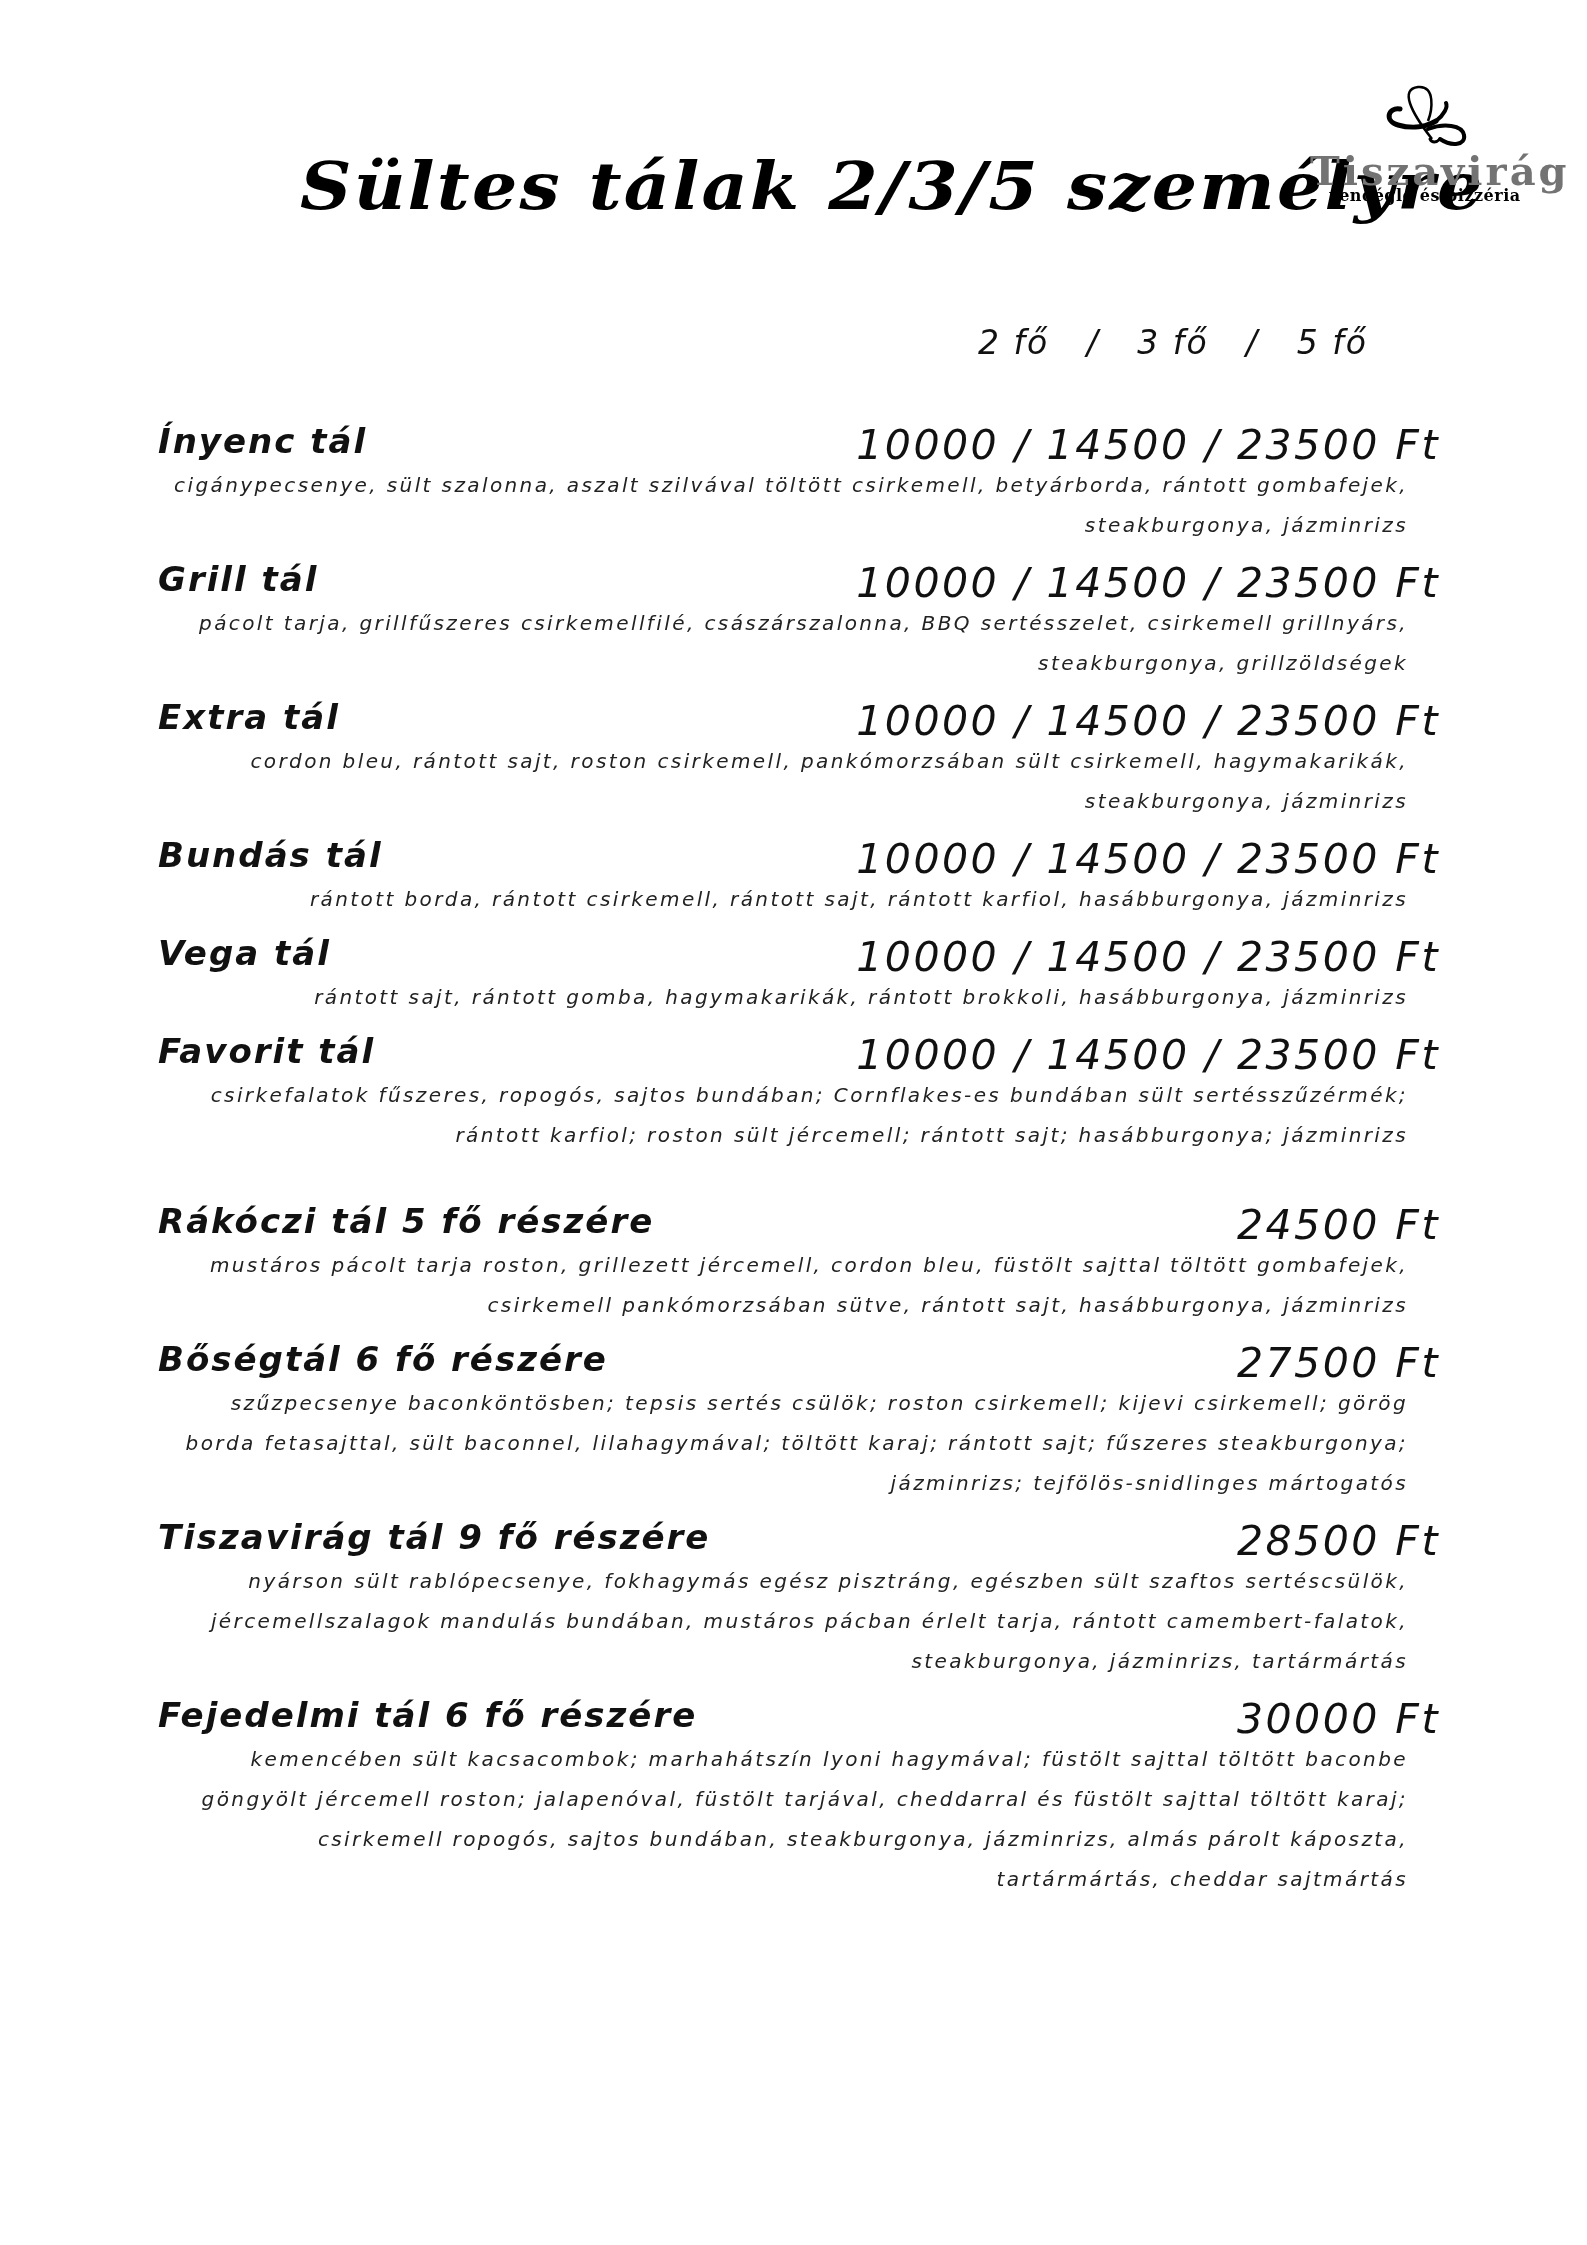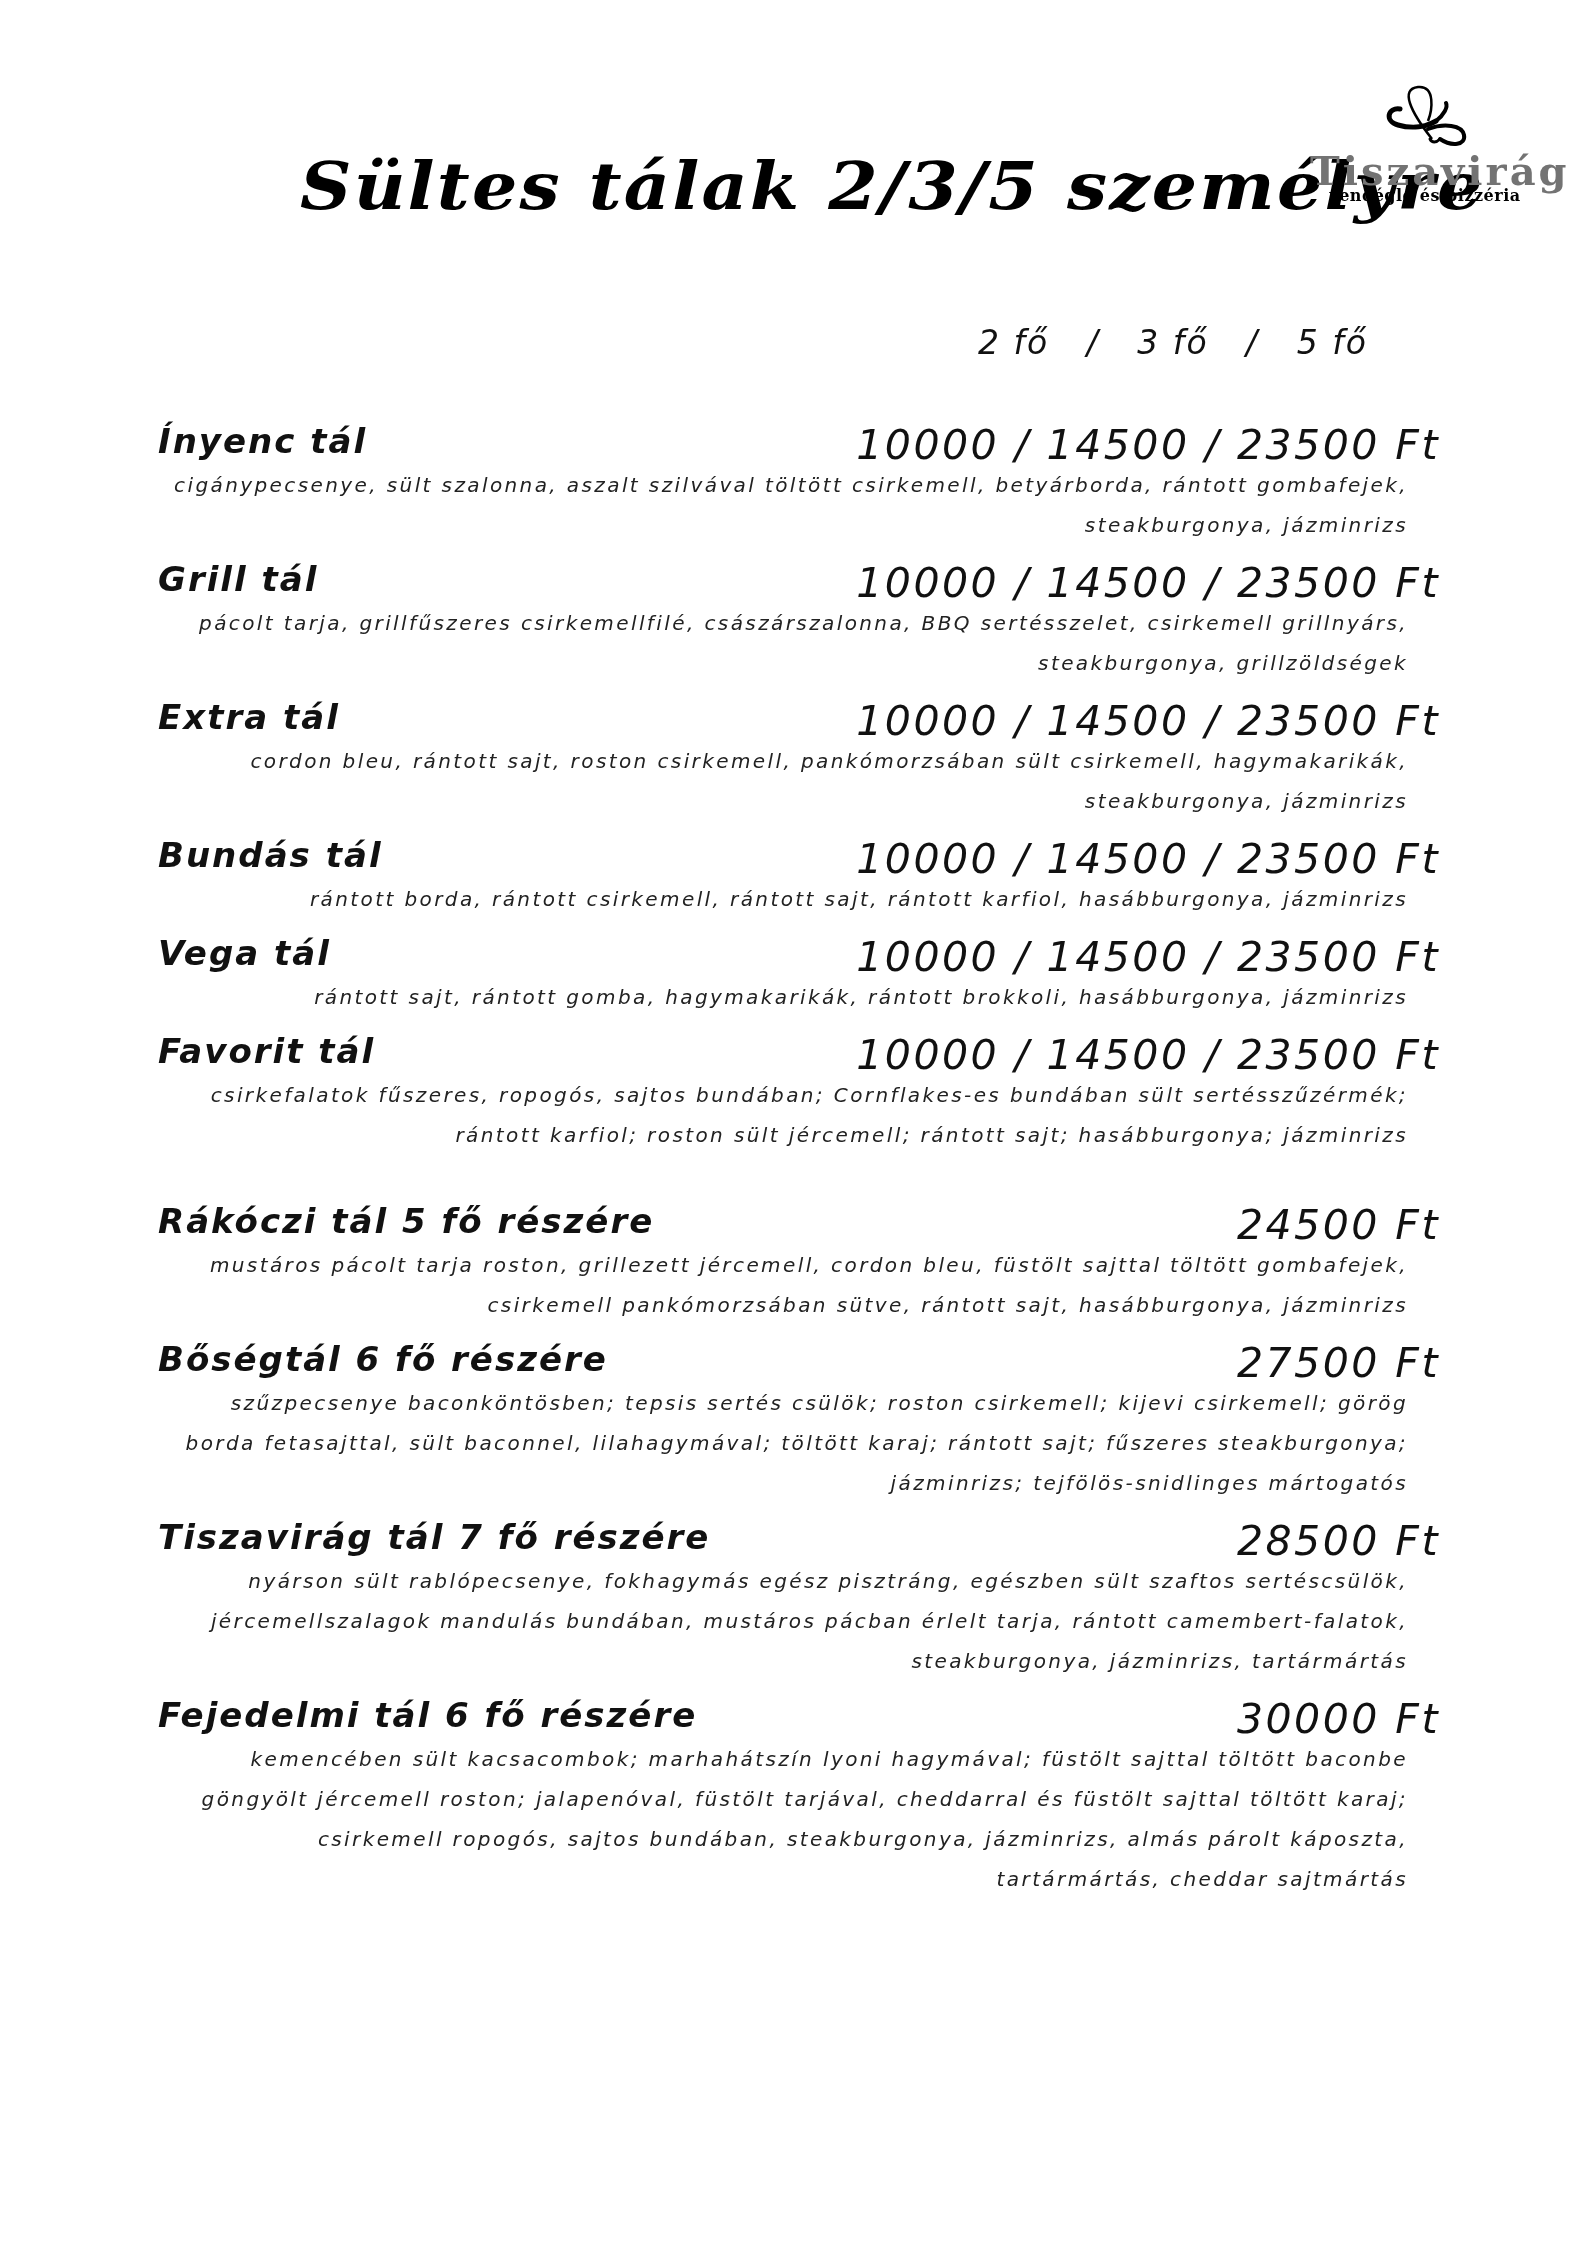--- a/index.html
+++ b/index.html
@@ -130,21 +130,21 @@
     <div class="item">
       <div class="item-head">
         <span class="item-name">Bőségtál 6 fő részére</span>
         <span class="item-price">27500 Ft</span>
       </div>
       <div class="item-desc">szűzpecsenye baconköntösben; tepsis sertés csülök; roston csirkemell; kijevi csirkemell; görög borda fetasajttal, sült baconnel, lilahagymával; töltött karaj; rántott sajt; fűszeres steakburgonya; jázminrizs; tejfölös-snidlinges mártogatós</div>
     </div>
 
     <div class="item">
       <div class="item-head">
-        <span class="item-name">Tiszavirág tál 7 fő részére</span>
+        <span class="item-name">Tiszavirág tál 9 fő részére</span>
         <span class="item-price">28500 Ft</span>
       </div>
       <div class="item-desc">nyárson sült rablópecsenye, fokhagymás egész pisztráng, egészben sült szaftos sertéscsülök, jércemellszalagok mandulás bundában, mustáros pácban érlelt tarja, rántott camembert-falatok, steakburgonya, jázminrizs, tartármártás</div>
     </div>
 
     <div class="item">
       <div class="item-head">
         <span class="item-name">Fejedelmi tál 6 fő részére</span>
         <span class="item-price">30000 Ft</span>
       </div>

